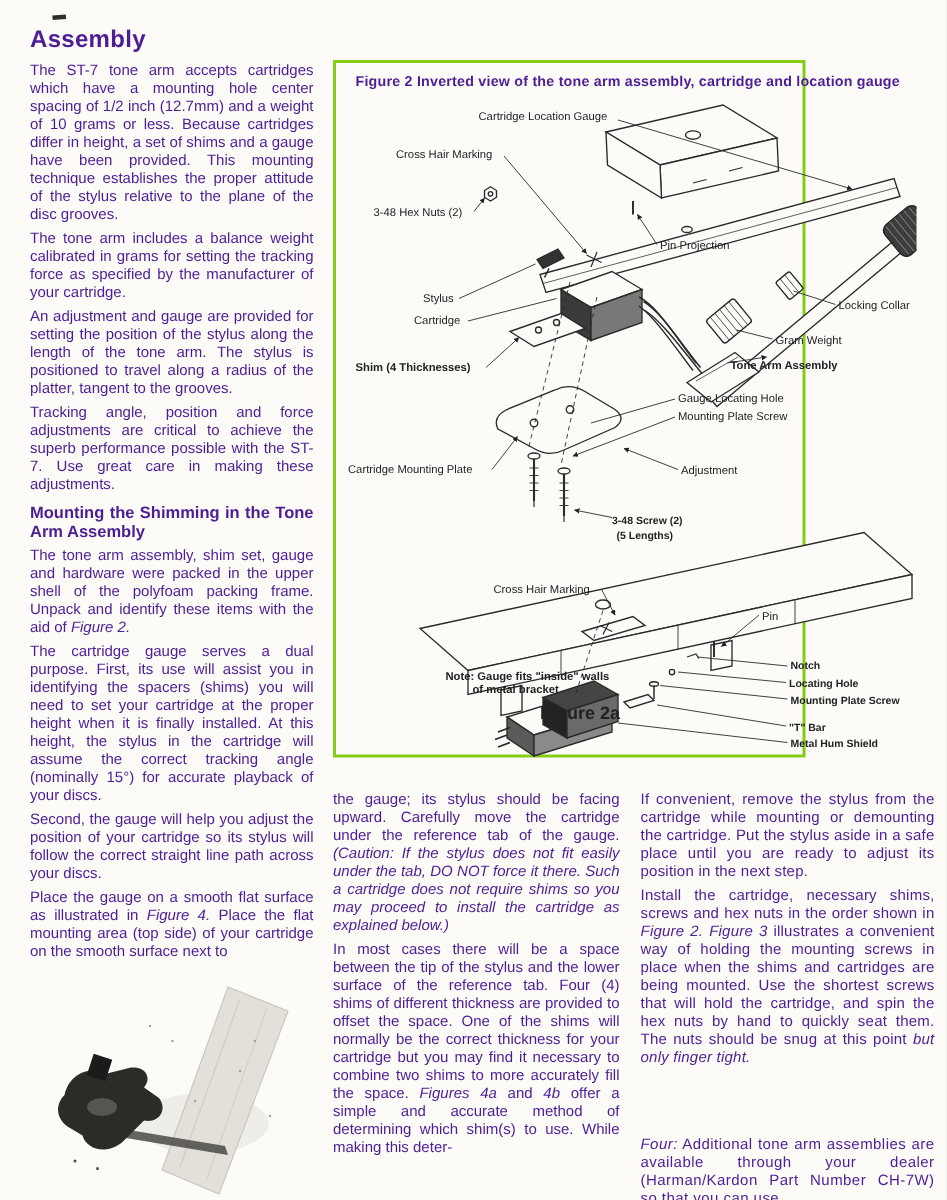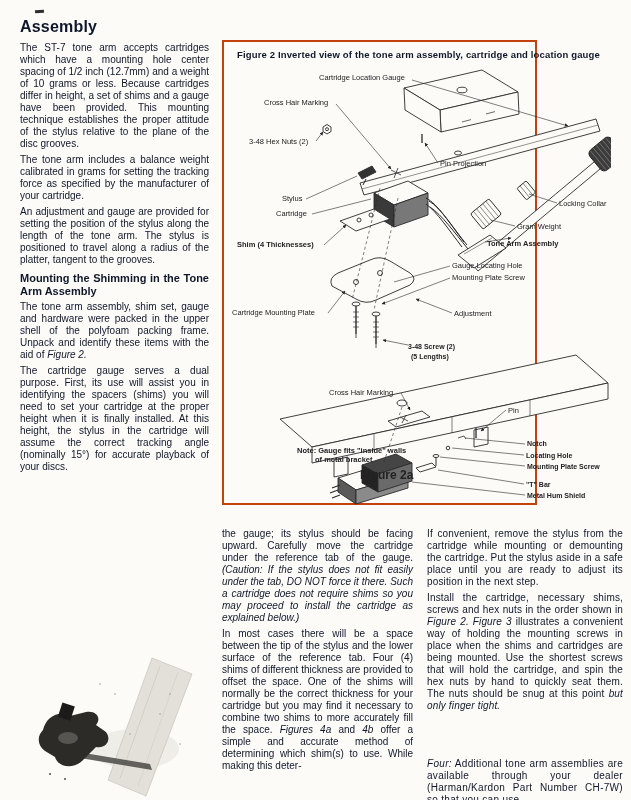--- a/index.html
+++ b/index.html
@@ -1,27 +1,27 @@
 <!DOCTYPE html>
 <html><head>
 <meta charset="utf-8">
 <style>
   html,body{margin:0;padding:0;background:#e9e7e2;}
   .page{position:relative;width:631px;height:800px;background:#fcfbf8;overflow:hidden;
-        font-family:"Liberation Sans",sans-serif;color:#0f172a;}
+        font-family:"Liberation Sans",sans-serif;color:#4c1d95;}
   .scan-mark{position:absolute;left:35px;top:10px;width:9px;height:3px;background:#2f2f2f;transform:rotate(-4deg);}
   
   .col-left{position:absolute;left:20px;top:18px;width:189px;font-size:10px;line-height:12px;text-align:justify;}
   .h1{font-size:16px;font-weight:bold;line-height:18px;margin:0 0 6px 0;letter-spacing:.2px;}
   .h2{font-size:11px;font-weight:bold;line-height:13px;margin:6px 0 3px 0;}
   .h2.first{margin-top:0;}
   .para{margin:0 0 4px 0;}
   .bi{font-weight:normal;font-style:italic;}
   
-  .figure-box{position:absolute;left:222px;top:40px;width:315px;height:465px;border:2px solid #c2410c;background:#fcfbf8;box-sizing:border-box;}
+  .figure-box{position:absolute;left:222px;top:40px;width:315px;height:465px;border:2px solid #84cc16;background:#fcfbf8;box-sizing:border-box;}
   .figure-title{position:absolute;left:13px;top:7px;font-size:9.5px;font-weight:bold;letter-spacing:.15px;white-space:nowrap;}
   .figure-box svg{position:absolute;left:0;top:0;}
   
   .col-mid{position:absolute;left:222px;top:528px;width:191px;font-size:10px;line-height:12px;text-align:justify;}
   .col-right{position:absolute;left:427px;top:528px;width:196px;font-size:10px;line-height:12px;text-align:justify;letter-spacing:.15px;}
   .h3{font-size:10.5px;font-weight:bold;line-height:13px;margin:14px 0 3px 0;}
   .note-para{margin-top:46px;letter-spacing:.3px;}
   
   .photo{position:absolute;left:10px;top:654px;width:200px;height:146px;}
   svg text{font-family:"Liberation Sans",sans-serif;fill:#222;}
@@ -34,23 +34,26 @@
 <body>
 
 <div class="page">
   <div class="scan-mark"></div>
 
   <div class="col-left">
     <div class="h1">Assembly</div>
     <p class="para">The ST-7 tone arm accepts cartridges which have a mounting hole center spacing of 1/2 inch (12.7mm) and a weight of 10 grams or less. Because cartridges differ in height, a set of shims and a gauge have been provided. This mounting technique establishes the proper attitude of the stylus relative to the plane of the disc grooves.</p>
     <p class="para">The tone arm includes a balance weight calibrated in grams for setting the tracking force as specified by the manufacturer of your cartridge.</p>
     <p class="para">An adjustment and gauge are provided for setting the position of the stylus along the length of the tone arm. The stylus is positioned to travel along a radius of the platter, tangent to the grooves.</p>
+    <p class="para">Tracking angle, position and force adjustments are critical to achieve the superb performance possible with the ST-7. Use great care in making these adjustments.</p>
     <div class="h2">Mounting the Shimming in the Tone Arm Assembly</div>
     <p class="para"><span>The tone arm assembly, shim set, gauge and hardware were packed in the upper shell of the polyfoam packing frame. Unpack and identify these items with the aid of </span><span class="bi">Figure 2.</span></p>
     <p class="para">The cartridge gauge serves a dual purpose. First, its use will assist you in identifying the spacers (shims) you will need to set your cartridge at the proper height when it is finally installed. At this height, the stylus in the cartridge will assume the correct tracking angle (nominally 15°) for accurate playback of your discs.</p>
+    <p class="para">Second, the gauge will help you adjust the position of your cartridge so its stylus will follow the correct straight line path across your discs.</p>
+    <p class="para"><span>Place the gauge on a smooth flat surface as illustrated in </span><span class="bi">Figure 4.</span><span> Place the flat mounting area (top side) of your cartridge on the smooth surface next to</span></p>
   </div>
 
   <div class="figure-box">
     <div class="figure-title">Figure 2  Inverted view of the tone arm assembly, cartridge and location gauge</div>
     <svg width="387" height="465" viewBox="0 0 387 465">
       <defs>
         <marker id="ah" markerWidth="7" markerHeight="7" refX="5.5" refY="3" orient="auto">
           <path d="M0,0L6,3L0,6z" fill="#222"></path>
         </marker>
       </defs>

